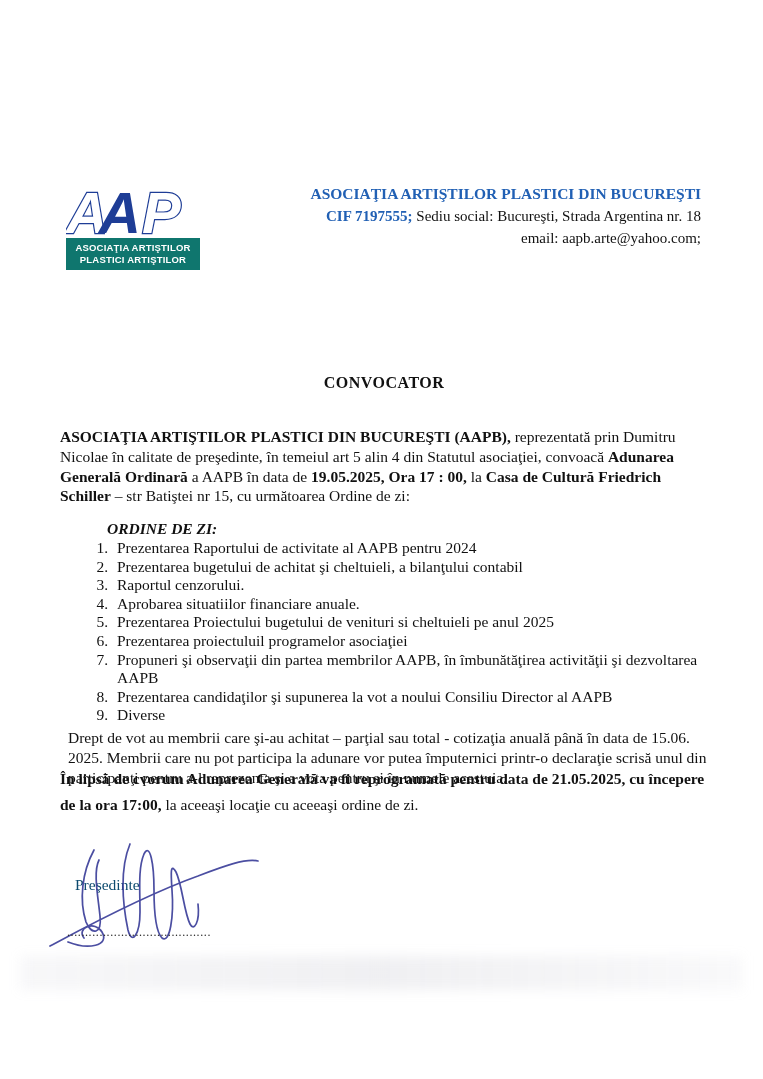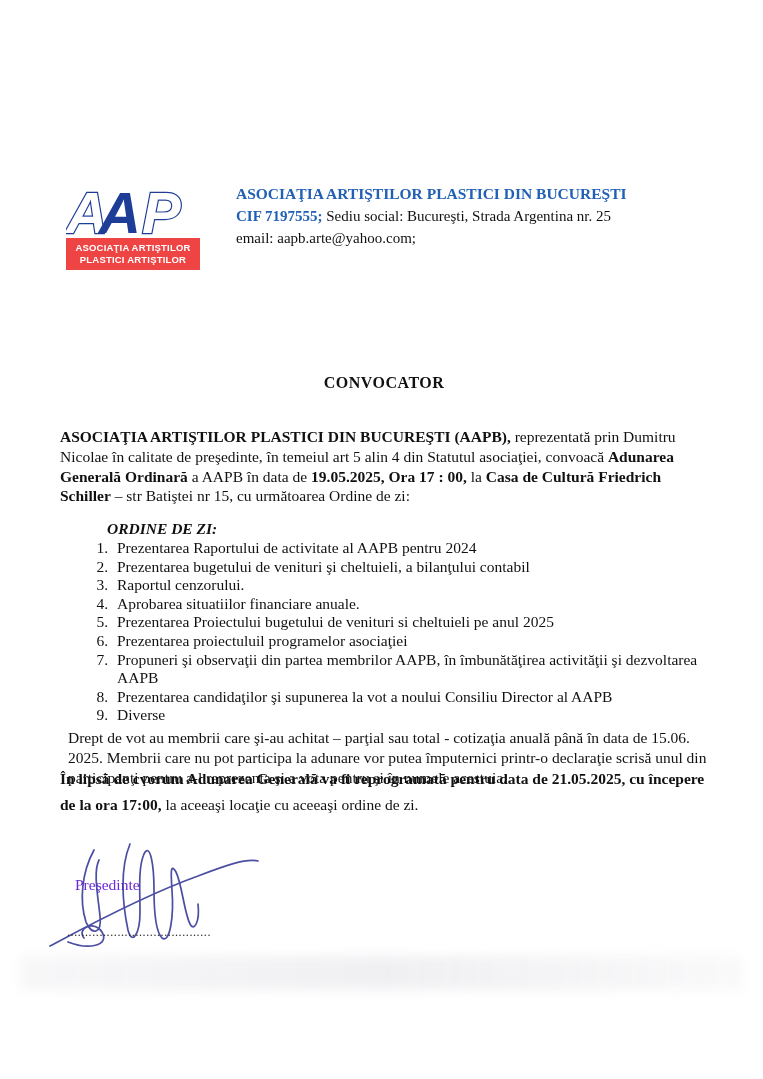--- a/index.html
+++ b/index.html
@@ -13,34 +13,34 @@
   }
   .abs { position: absolute; }
 
   
   .brand-row { top: 183px; left: 66px; right: 62px; display: flex; align-items: flex-start; }
   .logo { width: 136px; flex: 0 0 136px; }
   .logo-letters { display: block; width: 134px; height: 54px; }
   .logo-banner {
     margin-top: 1px;
     width: 134px;
-    background: #ef4444;
+    background: #0f766e;
     color: #ffffff;
     font-family: "Liberation Sans", sans-serif;
     font-weight: bold;
     font-size: 9.5px;
     line-height: 12px;
     text-align: center;
     padding: 4px 1px 4px 1px;
     letter-spacing: 0.2px;
   }
   .header-text {
     flex: 1;
     margin-left: 34px;
-    text-align: left;
+    text-align: right;
     font-size: 15px;
     line-height: 22px;
   }
   .org-name { color: #2160b4; font-weight: bold; font-size: 15.5px; }
   .cif { color: #2160b4; font-weight: bold; }
   .addr { color: #111111; }
   .site-link { color: #2563c4; text-decoration: underline; cursor: pointer; }
   .email-line { color: #111111; }
 
   
@@ -51,21 +51,21 @@
   .intro { top: 427px; left: 60px; width: 650px; font-size: 15.5px; line-height: 19.8px; }
   .b { font-weight: bold; }
   .agenda-head { top: 520px; left: 60px; font-size: 15.5px; font-weight: bold; font-style: italic; margin-left: 47px; }
   .agenda-list { top: 539px; left: 60px; width: 648px; font-size: 15.5px; line-height: 18.6px; }
   .agenda-list ol { padding-left: 52px; }
   .agenda-list li { padding-left: 5px; }
   .voting { top: 728px; left: 68px; width: 655px; font-size: 15.5px; line-height: 19.8px; }
   .reschedule { top: 766px; left: 60px; width: 652px; font-size: 15.5px; line-height: 26px; }
 
   
-  .president { top: 876px; left: 75px; font-size: 15.5px; color: #6d28d9; }
+  .president { top: 876px; left: 75px; font-size: 15.5px; color: #0c4a6e; }
   .sign-svg { top: 836px; left: 46px; width: 232px; height: 120px; pointer-events: none; }
   .dots { top: 925px; left: 67px; font-size: 12px; letter-spacing: 0.6px; color: #2a2a2a; }
 
   
   .scan-noise {
     top: 956px; left: 20px; right: 20px; height: 34px;
     background: linear-gradient(90deg, rgba(180,180,195,0.10), rgba(160,160,175,0.16), rgba(180,180,195,0.08));
     filter: blur(6px);
   }
 </style>
@@ -82,35 +82,35 @@
       </g>
     </svg>
     <div class="logo-banner">
       <div>ASOCIAŢIA ARTIŞTILOR</div>
       <div>PLASTICI ARTIŞTILOR</div>
     </div>
   </div>
 
   <div class="header-text">
     <div class="org-name">ASOCIAŢIA ARTIŞTILOR PLASTICI DIN BUCUREŞTI</div>
-    <div><span class="cif">CIF 7197555;</span><span class="addr"> Sediu social: Bucureşti, Strada Argentina nr. 25</span></div>
+    <div><span class="cif">CIF 7197555;</span><span class="addr"> Sediu social: Bucureşti, Strada Argentina nr. 18</span></div>
     <div class="email-line">email: aapb.arte@yahoo.com;</div>
   </div>
 </div>
 
 <div class="abs doc-title">CONVOCATOR</div>
 
 <p class="abs intro"><span class="b">ASOCIAŢIA ARTIŞTILOR PLASTICI DIN BUCUREŞTI (AAPB),</span><span> reprezentată prin Dumitru Nicolae în calitate de preşedinte, în temeiul art 5 alin 4 din Statutul asociaţiei, convoacă </span><span class="b">Adunarea Generală Ordinară</span><span> a AAPB în data de </span><span class="b">19.05.2025, Ora 17 : 00,</span><span> la </span><span class="b">Casa de Cultură Friedrich Schiller</span><span> – str Batiştei nr 15, cu următoarea Ordine de zi:</span></p>
 
 <div class="abs agenda-head">ORDINE DE ZI:</div>
 
 <div class="abs agenda-list">
   <ol>
     <li>Prezentarea Raportului de activitate al AAPB pentru 2024</li>
-    <li>Prezentarea bugetului de venituri şi cheltuieli, a bilanţului contabil</li>
+    <li>Prezentarea bugetului de achitat şi cheltuieli, a bilanţului contabil</li>
     <li>Raportul cenzorului.</li>
     <li>Aprobarea situatiilor financiare anuale.</li>
     <li>Prezentarea Proiectului bugetului de venituri si cheltuieli pe anul 2025</li>
     <li>Prezentarea proiectuluil programelor asociaţiei</li>
     <li>Propuneri şi observaţii din partea membrilor AAPB, în îmbunătăţirea activităţii şi dezvoltarea AAPB</li>
     <li>Prezentarea candidaţilor şi supunerea la vot a noului Consiliu Director al AAPB</li>
     <li>Diverse</li>
   </ol>
 </div>
 

